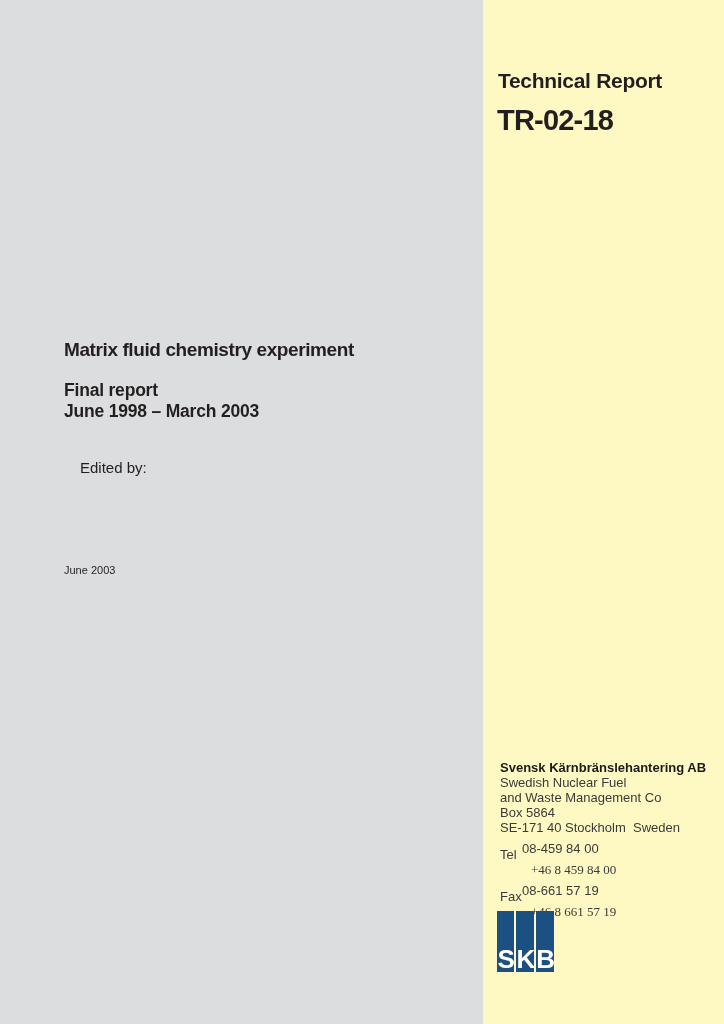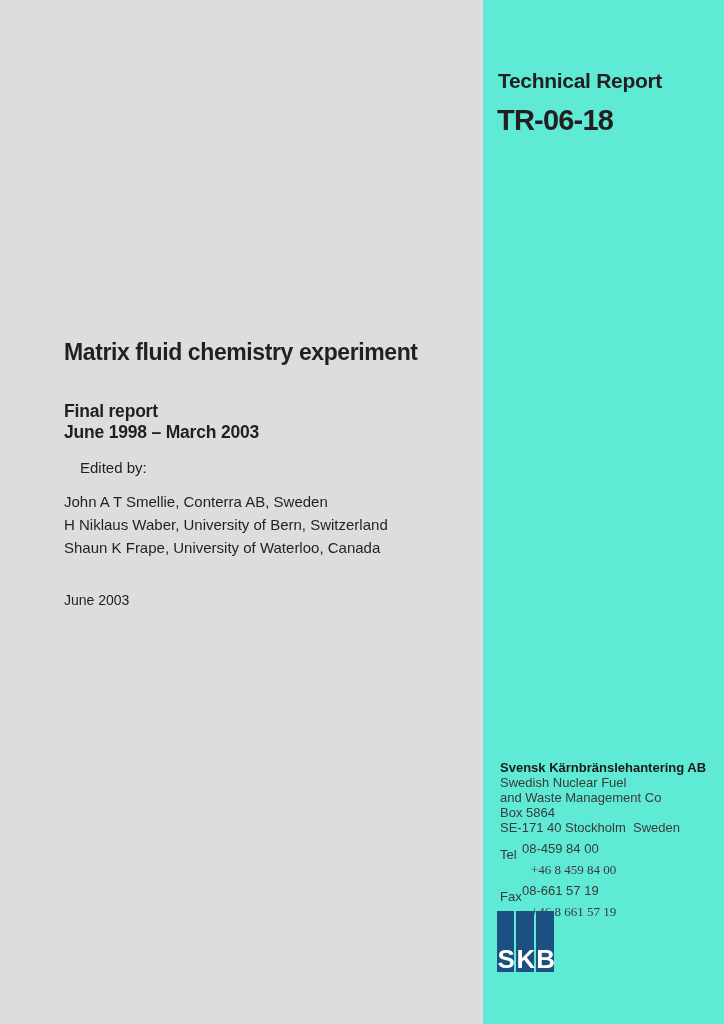--- a/index.html
+++ b/index.html
@@ -6,21 +6,21 @@
     margin: 0;
     padding: 0;
     background: #ffffff;
     font-family: "Liberation Sans", sans-serif;
     color: #231f20;
   }
   .page {
     position: relative;
     width: 724px;
     height: 1024px;
-    background: #5eead4;
+    background: #fef9c3;
     overflow: hidden;
   }
   .gray-panel {
     position: absolute;
     left: 0;
     top: 0;
     width: 483px;
     height: 1024px;
     background: #dcddde;
   }
@@ -39,54 +39,53 @@
     top: 104px;
     font-size: 29px;
     font-weight: bold;
     letter-spacing: -0.8px;
     white-space: nowrap;
   }
   .title {
     position: absolute;
     left: 64px;
     top: 339px;
-    font-size: 23px;
+    font-size: 19px;
     font-weight: bold;
     letter-spacing: -0.4px;
     white-space: nowrap;
   }
   .subtitle {
     position: absolute;
     left: 64px;
     top: 380px;
     font-size: 17.5px;
     font-weight: bold;
     line-height: 21px;
     letter-spacing: -0.2px;
-    margin-top: 21px;
   }
   .edited-by {
     position: absolute;
     left: 64px;
     top: 459px;
     font-size: 15px;
     margin-left: 16px;
   }
   .editors {
     position: absolute;
     left: 64px;
     top: 490px;
     font-size: 15px;
     line-height: 23px;
   }
   .cover-date {
     position: absolute;
     left: 64px;
-    top: 592px;
-    font-size: 14px;
+    top: 564px;
+    font-size: 11px;
   }
   .publisher {
     position: absolute;
     left: 500px;
     top: 760px;
     font-size: 13px;
     line-height: 15px;
     color: #3a3a3a;
   }
   .publisher-name {
@@ -131,36 +130,31 @@
   }
 </style>
 </head>
 <body>
 
 <div class="page">
 
   <div class="gray-panel" style="background: rgb(220, 221, 222);"></div>
 
   <div class="report-type">Technical Report</div>
-  <div class="report-number">TR-06-18</div>
+  <div class="report-number">TR-02-18</div>
 
   <div class="title">Matrix fluid chemistry experiment</div>
 
   <div class="subtitle">
     <div>Final report</div>
     <div>June 1998 – March 2003</div>
   </div>
 
   <div class="edited-by">Edited by:</div>
 
-  <div class="editors">
-    <div>John A T Smellie, Conterra AB, Sweden</div>
-    <div>H Niklaus Waber, University of Bern, Switzerland</div>
-    <div>Shaun K Frape, University of Waterloo, Canada</div>
-  </div>
 
   <div class="cover-date">June 2003</div>
 
   <div class="publisher">
     <div class="publisher-name">Svensk Kärnbränslehantering AB</div>
     <div class="addr-row">
       <span class="addr-text">Swedish Nuclear Fuel</span>
     </div>
     <div class="addr-row">
       <span class="addr-text">and Waste Management Co</span>

